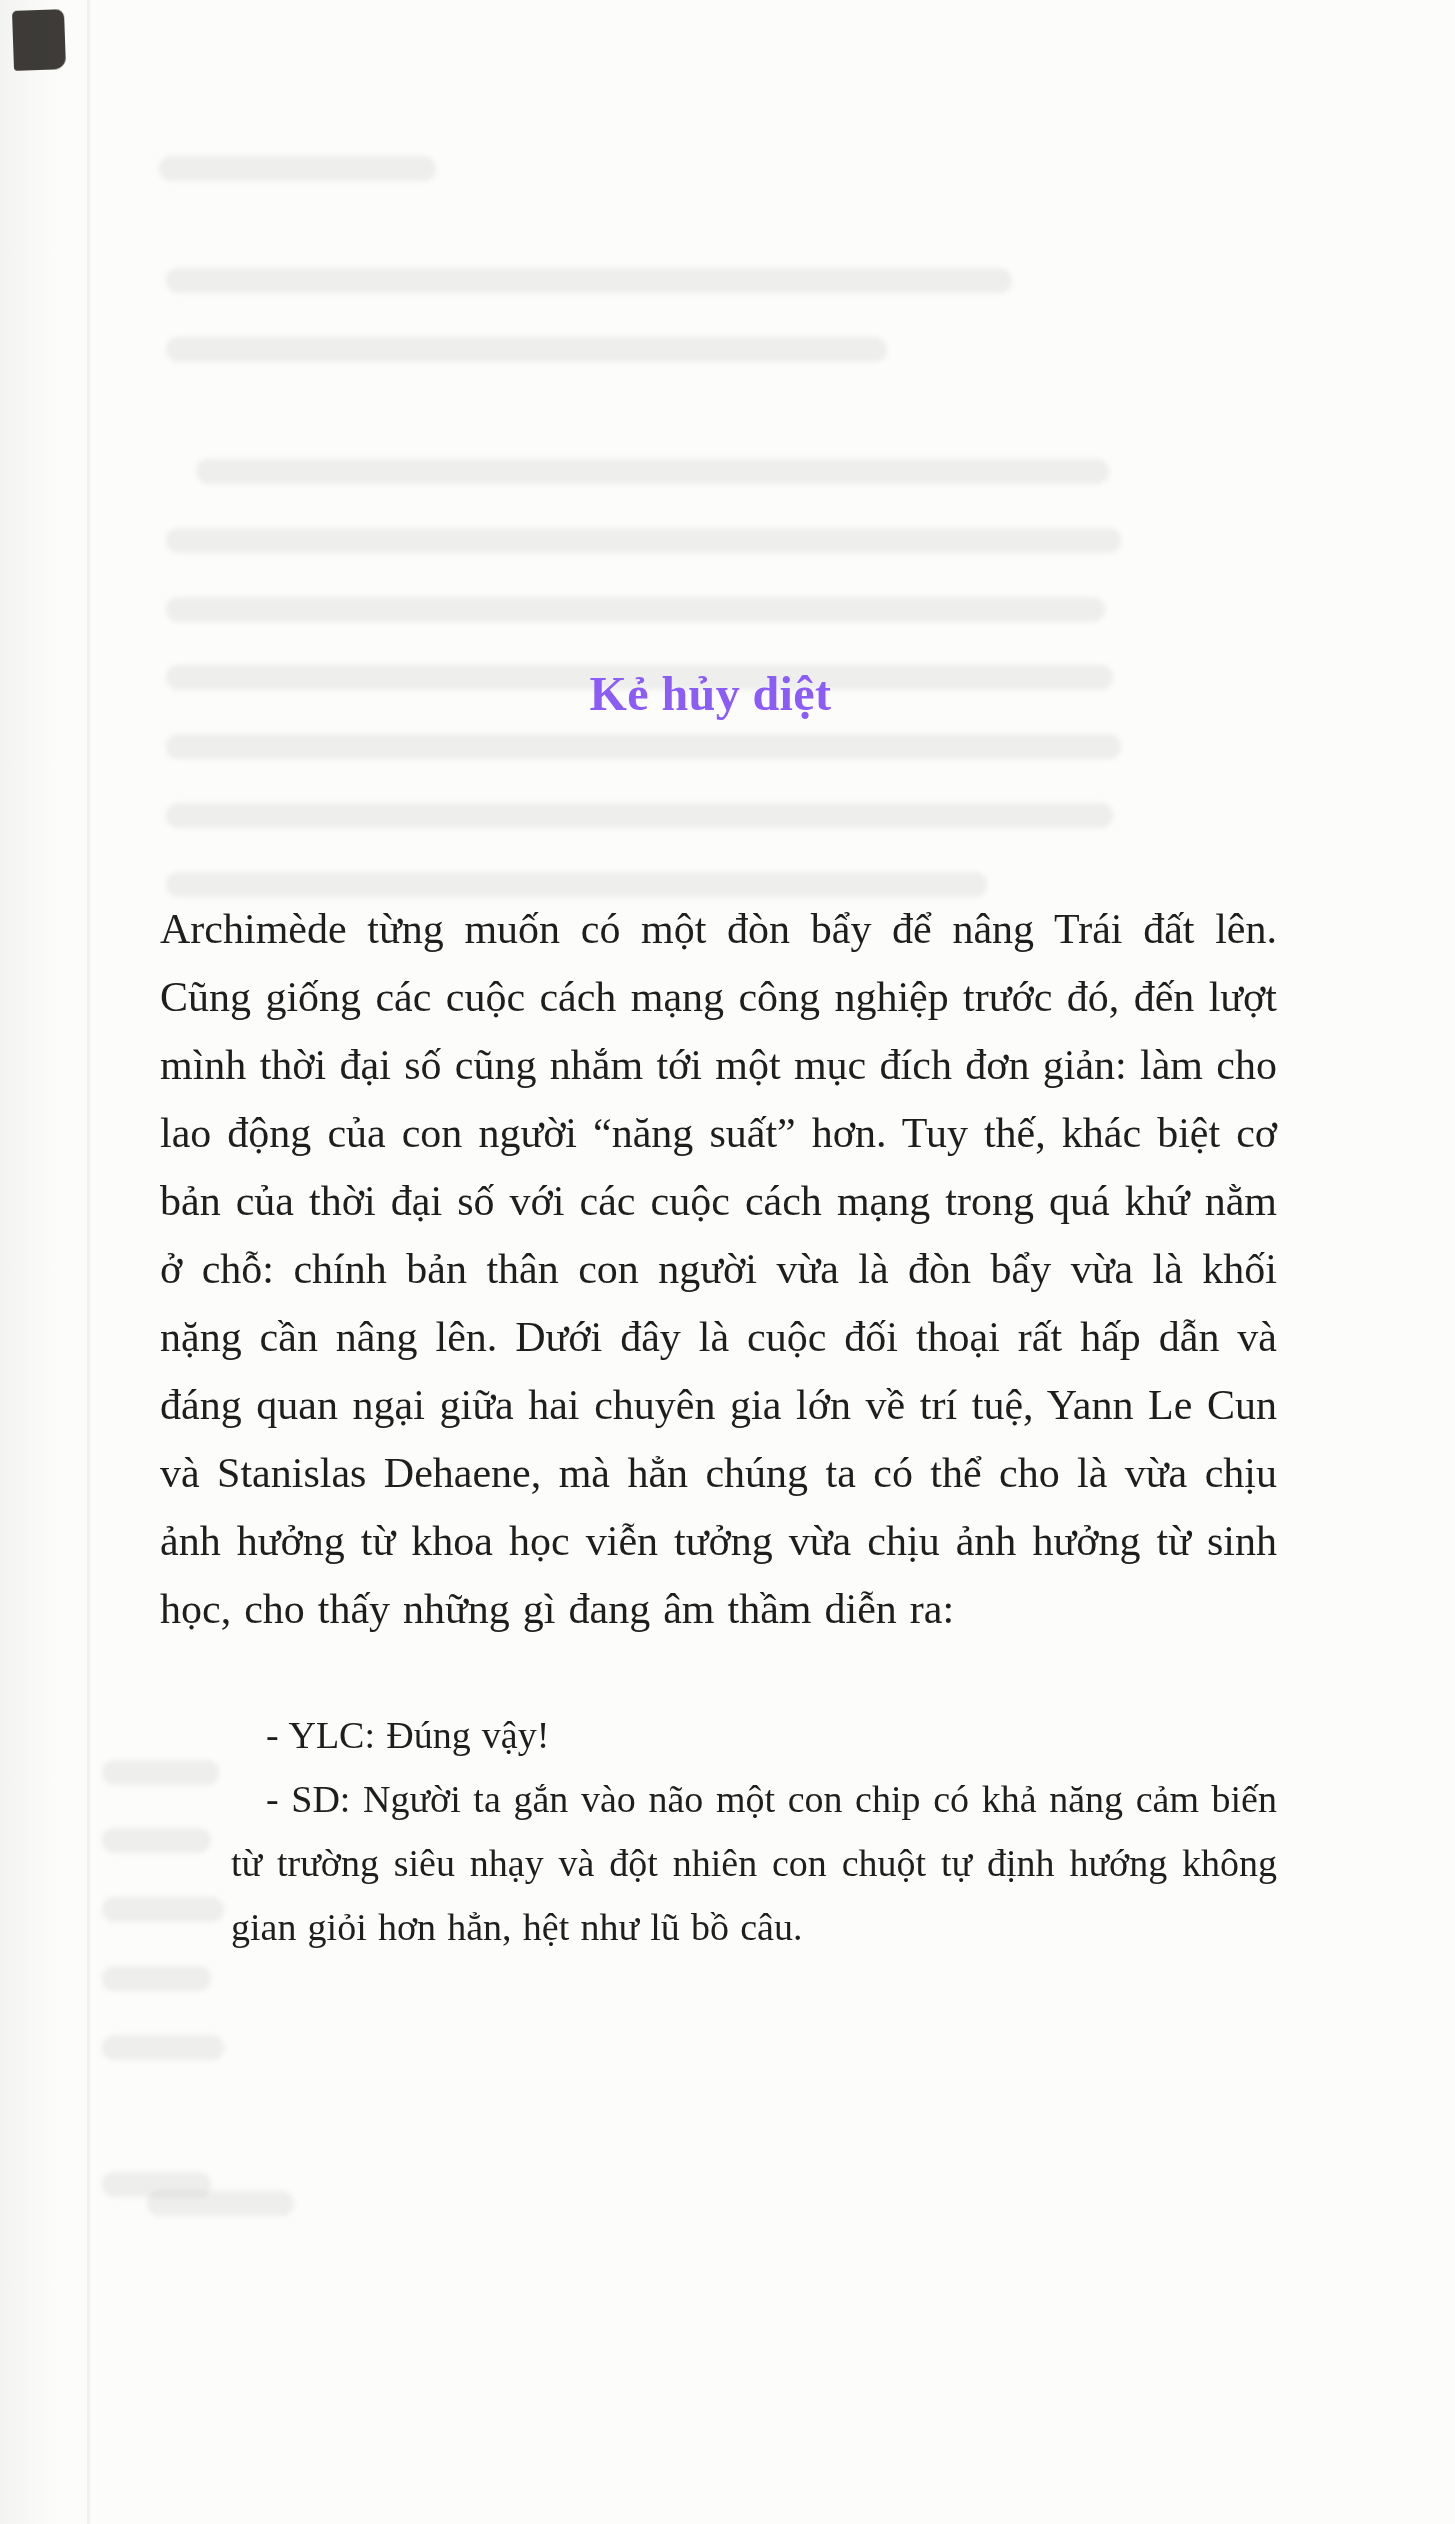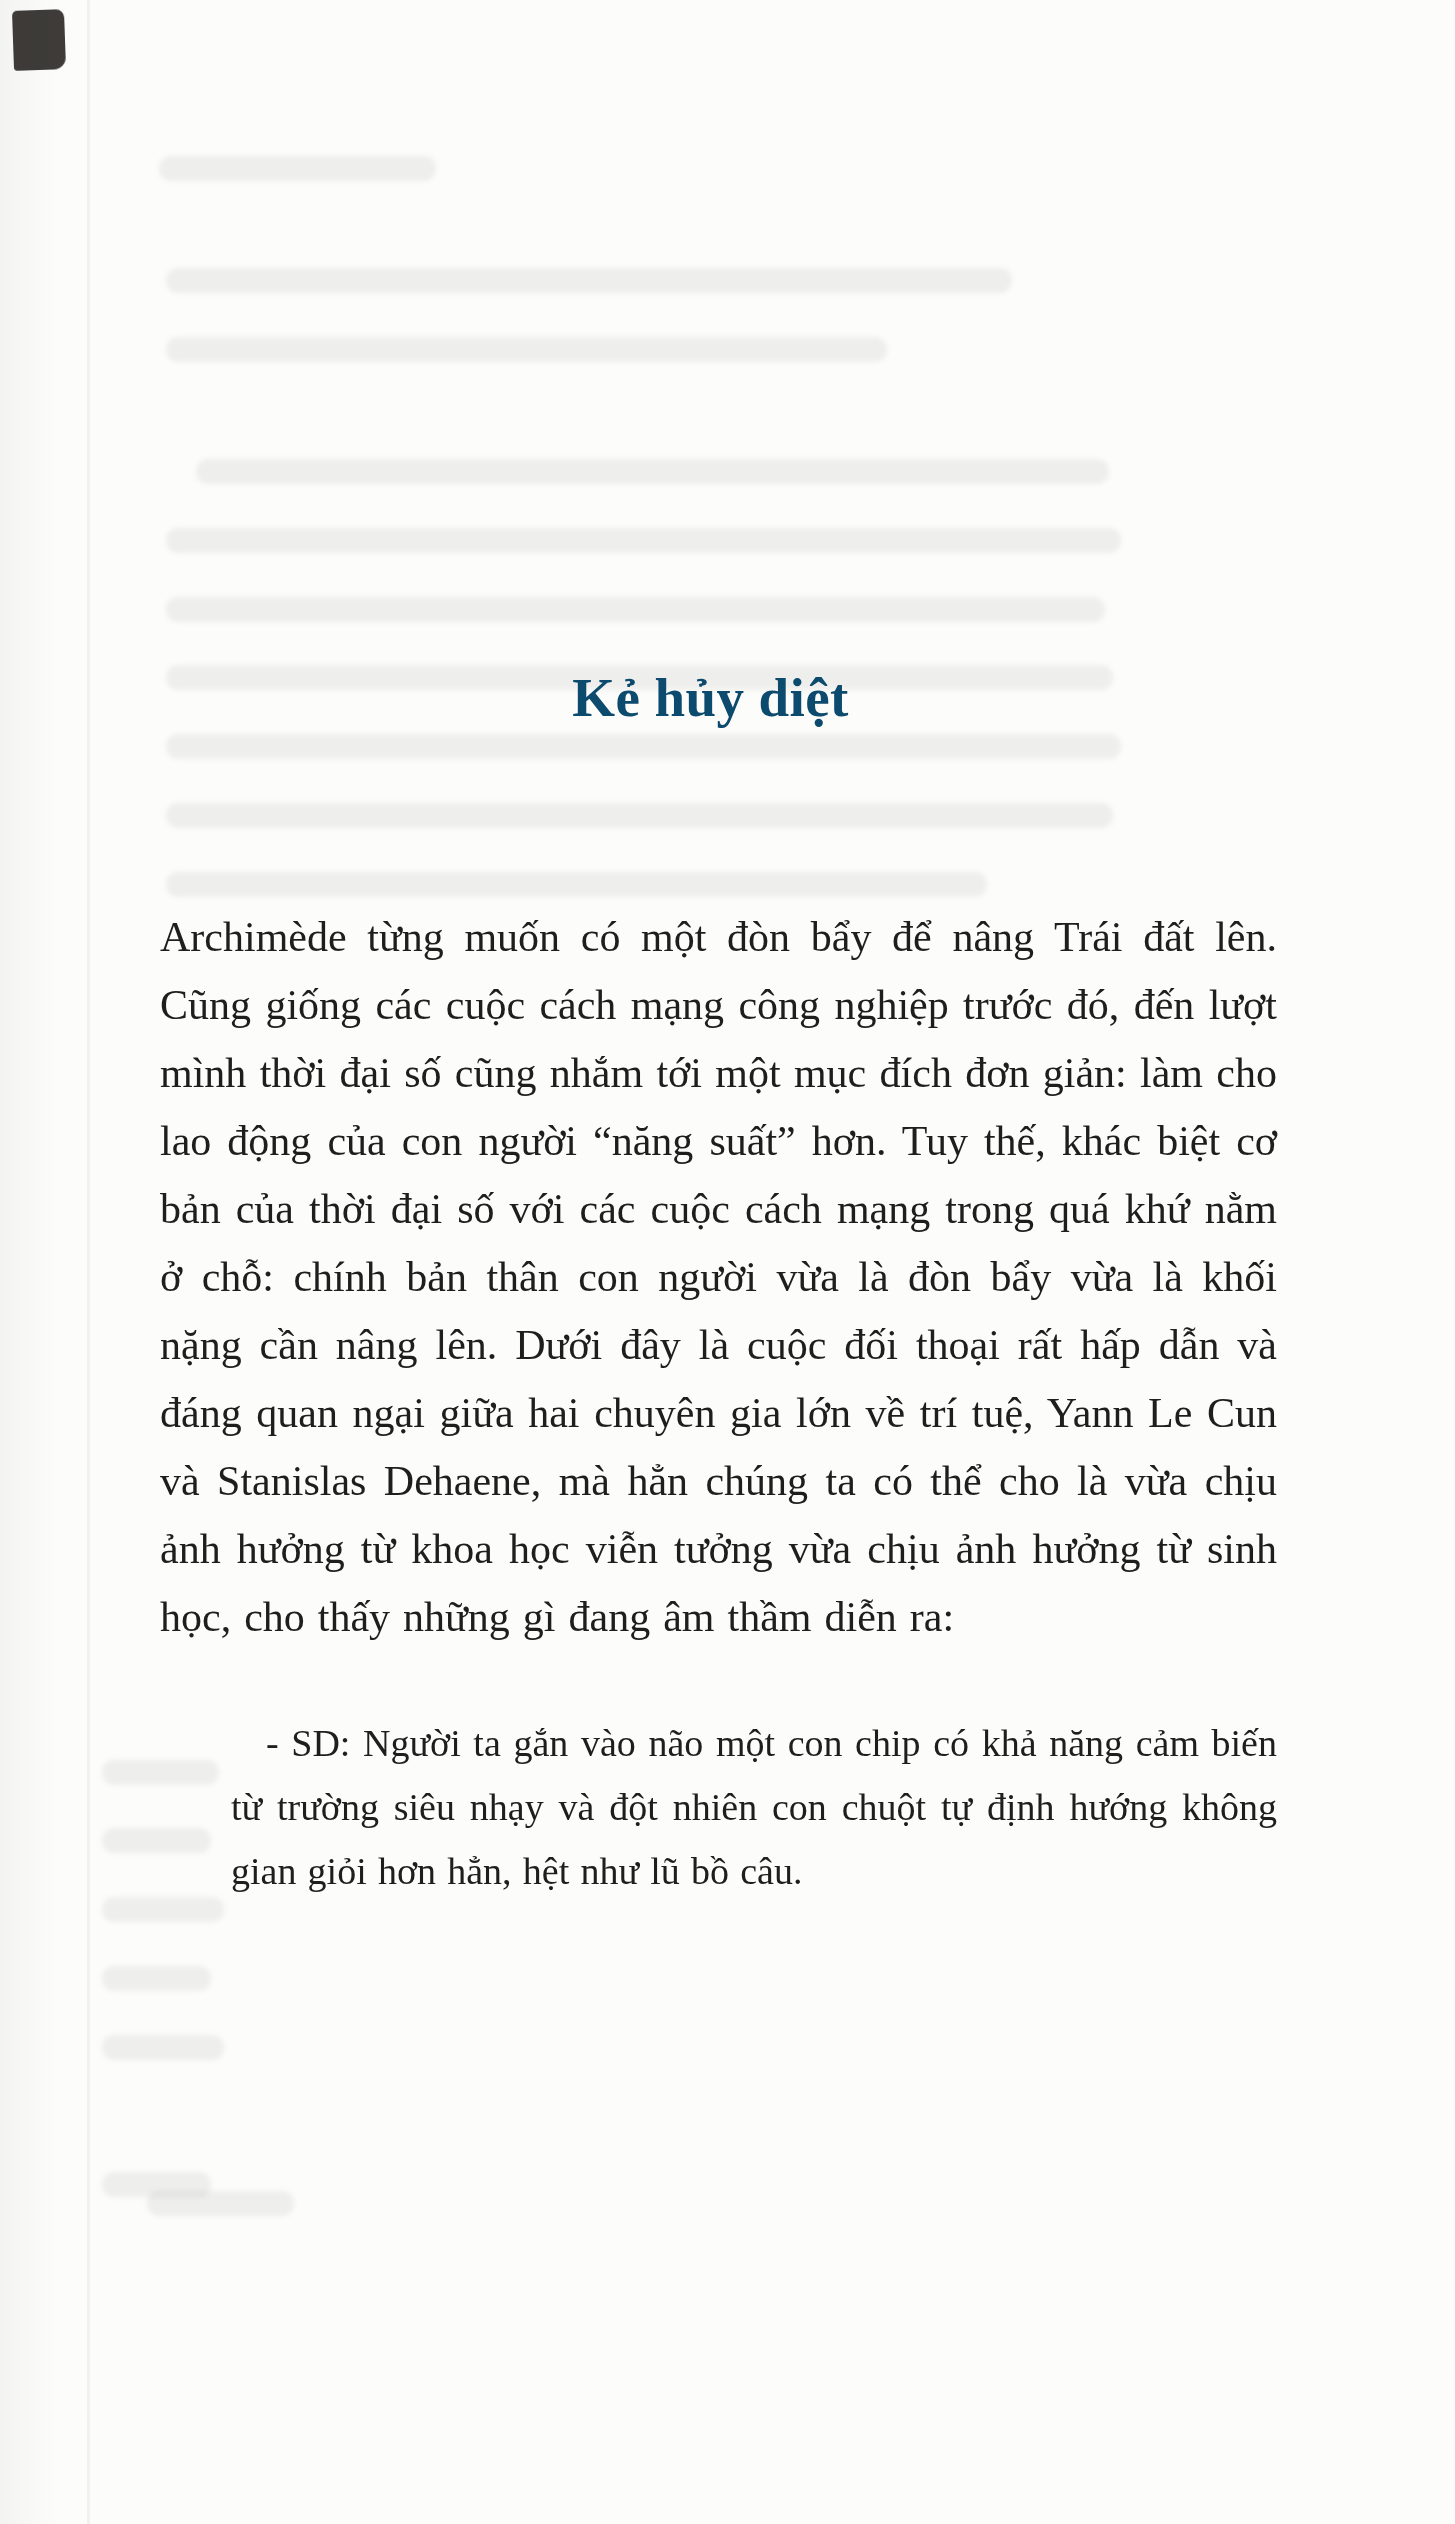--- a/index.html
+++ b/index.html
@@ -60,24 +60,24 @@
   }
   .content {
     position: absolute;
     left: 144px;
     top: 0;
     width: 1133px;
   }
   .title {
     margin: 666px 0 0 0;
     text-align: center;
-    font-size: 55px;
+    font-size: 48px;
     font-weight: 700;
     letter-spacing: 0.4px;
-    color: #0c4a6e;
+    color: #8b5cf6;
   }
   .body-par {
     margin: 174px 0 0 16px;
     font-size: 42px;
     line-height: 68px;
     text-align: justify;
     word-spacing: 2.5px;
   }
   .quote {
     margin: 60px 0 0 87px;
@@ -121,18 +121,19 @@
       <div class="ghost-bar" style="left: 102px; top: 2172px; width: 109px;"></div>
       <div class="ghost-bar" style="left: 147px; top: 2191px; width: 147px;"></div>
     </div>
 
   <div class="content">
     <h1 class="title">Kẻ hủy diệt</h1>
 
     <p class="body-par">Archimède từng muốn có một đòn bẩy để nâng Trái đất lên. Cũng giống các cuộc cách mạng công nghiệp trước đó, đến lượt mình thời đại số cũng nhắm tới một mục đích đơn giản: làm cho lao động của con người “năng suất” hơn. Tuy thế, khác biệt cơ bản của thời đại số với các cuộc cách mạng trong quá khứ nằm ở chỗ: chính bản thân con người vừa là đòn bẩy vừa là khối nặng cần nâng lên. Dưới đây là cuộc đối thoại rất hấp dẫn và đáng quan ngại giữa hai chuyên gia lớn về trí tuệ, Yann Le Cun và Stanislas Dehaene, mà hẳn chúng ta có thể cho là vừa chịu ảnh hưởng từ khoa học viễn tưởng vừa chịu ảnh hưởng từ sinh học, cho thấy những gì đang âm thầm diễn ra:</p>
 
     <div class="quote">
+      <p class="indent">- YLC: Đúng vậy!</p>
       <p class="indent">- SD: Người ta gắn vào não một con chip có khả năng cảm biến từ trường siêu nhạy và đột nhiên con chuột tự định hướng không gian giỏi hơn hẳn, hệt như lũ bồ câu.</p>
     </div>
   </div>
 
 </div>
 
 
 </body></html>

